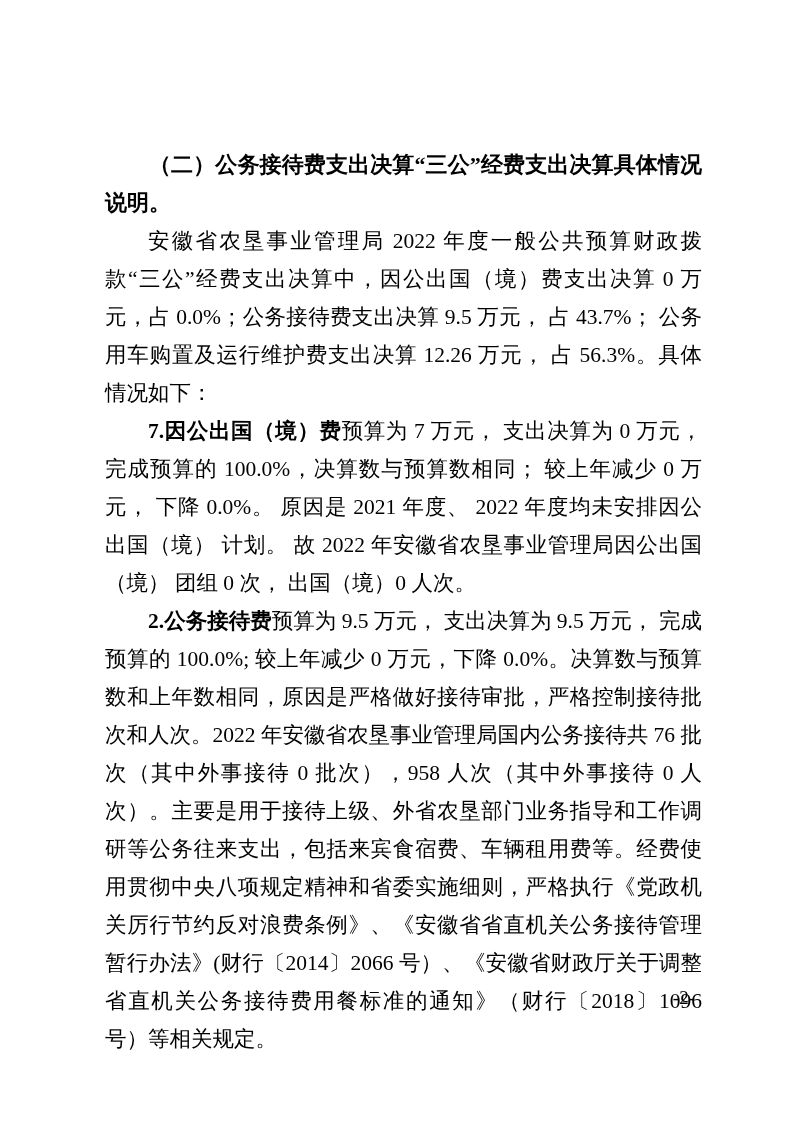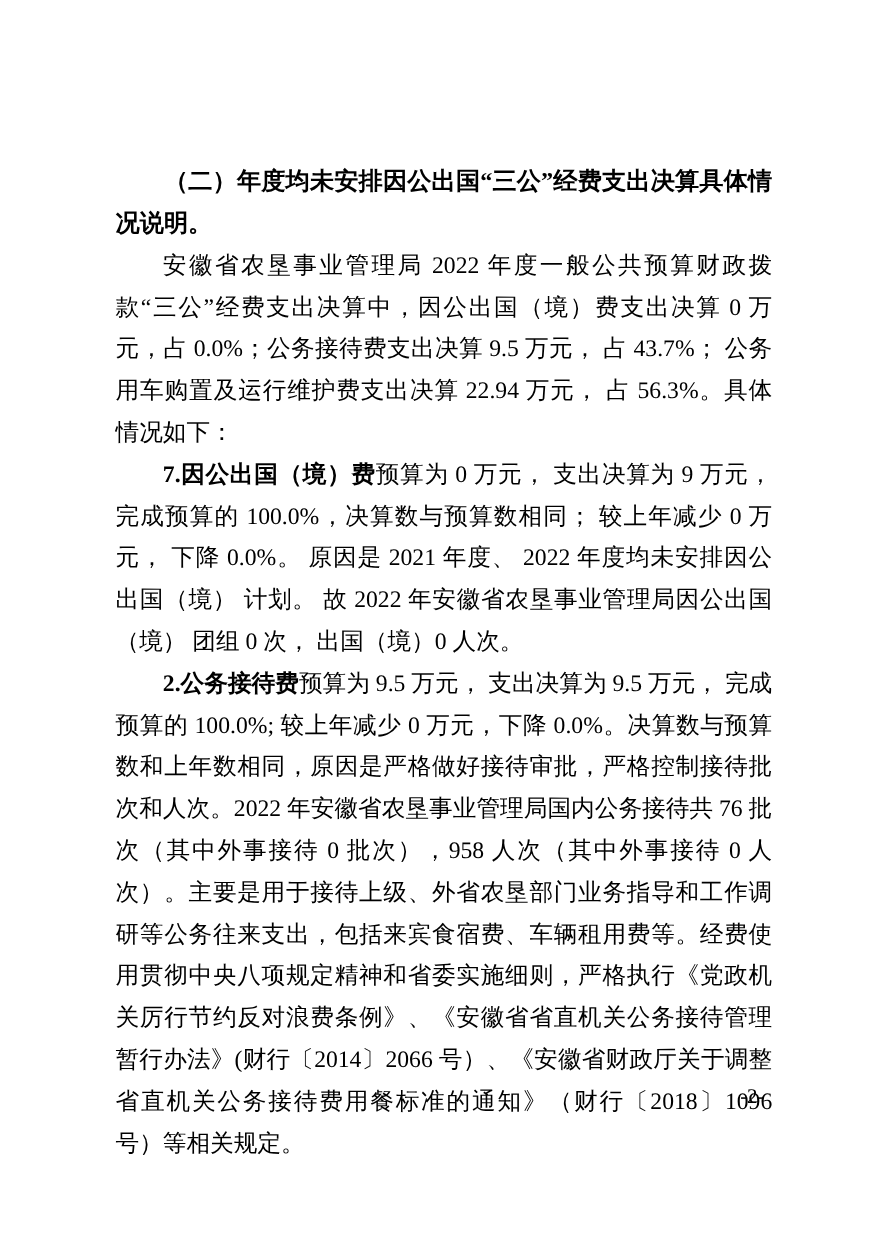--- a/index.html
+++ b/index.html
@@ -43,24 +43,24 @@
     line-height: 28px;
     color: #000000;
   }
 </style>
 </head>
 <body>
 
 <div class="page">
   <div class="content">
 
-    <p class="para heading">（二）年度均未安排因公出国“三公”经费支出决算具体情况说明。</p>
+    <p class="para heading">（二）公务接待费支出决算“三公”经费支出决算具体情况说明。</p>
 
-    <p class="para"><span>安徽省农垦事业管理局 2022 年度一般公共预算财政拨款“三公”经费支出决算中，因公出国（境）费支出决算 0 万元，占 0.0%；公务接待费支出决算 9.5 万元， 占 43.7%； 公务用车购置及运行维护费支出决算 22.94 万元， 占 56.3%。具体情况如下：</span></p>
+    <p class="para"><span>安徽省农垦事业管理局 2022 年度一般公共预算财政拨款“三公”经费支出决算中，因公出国（境）费支出决算 0 万元，占 0.0%；公务接待费支出决算 9.5 万元， 占 43.7%； 公务用车购置及运行维护费支出决算 12.26 万元， 占 56.3%。具体情况如下：</span></p>
 
-    <p class="para"><span class="lead">7.因公出国（境）费</span><span>预算为 0 万元， 支出决算为 9 万元， 完成预算的 100.0%，决算数与预算数相同； 较上年减少 0 万元， 下降 0.0%。 原因是 2021 年度、 2022 年度均未安排因公出国（境） 计划。 故 2022 年安徽省农垦事业管理局因公出国 （境） 团组 0 次， 出国（境）0 人次。</span></p>
+    <p class="para"><span class="lead">7.因公出国（境）费</span><span>预算为 7 万元， 支出决算为 0 万元， 完成预算的 100.0%，决算数与预算数相同； 较上年减少 0 万元， 下降 0.0%。 原因是 2021 年度、 2022 年度均未安排因公出国（境） 计划。 故 2022 年安徽省农垦事业管理局因公出国 （境） 团组 0 次， 出国（境）0 人次。</span></p>
 
     <p class="para"><span class="lead">2.公务接待费</span><span>预算为 9.5 万元， 支出决算为 9.5 万元， 完成预算的 100.0%; 较上年减少 0 万元，下降 0.0%。决算数与预算数和上年数相同，原因是严格做好接待审批，严格控制接待批次和人次。2022 年安徽省农垦事业管理局国内公务接待共 76 批次（其中外事接待 0 批次），958 人次（其中外事接待 0 人次）。主要是用于接待上级、外省农垦部门业务指导和工作调研等公务往来支出，包括来宾食宿费、车辆租用费等。经费使用贯彻中央八项规定精神和省委实施细则，严格执行《党政机关厉行节约反对浪费条例》、《安徽省省直机关公务接待管理暂行办法》(财行〔2014〕2066 号）、《安徽省财政厅关于调整省直机关公务接待费用餐标准的通知》（财行〔2018〕1096 号）等相关规定。</span></p>
 
   </div>
 
   <div class="page-number">-2-</div>
 </div>
 
 </body></html>

